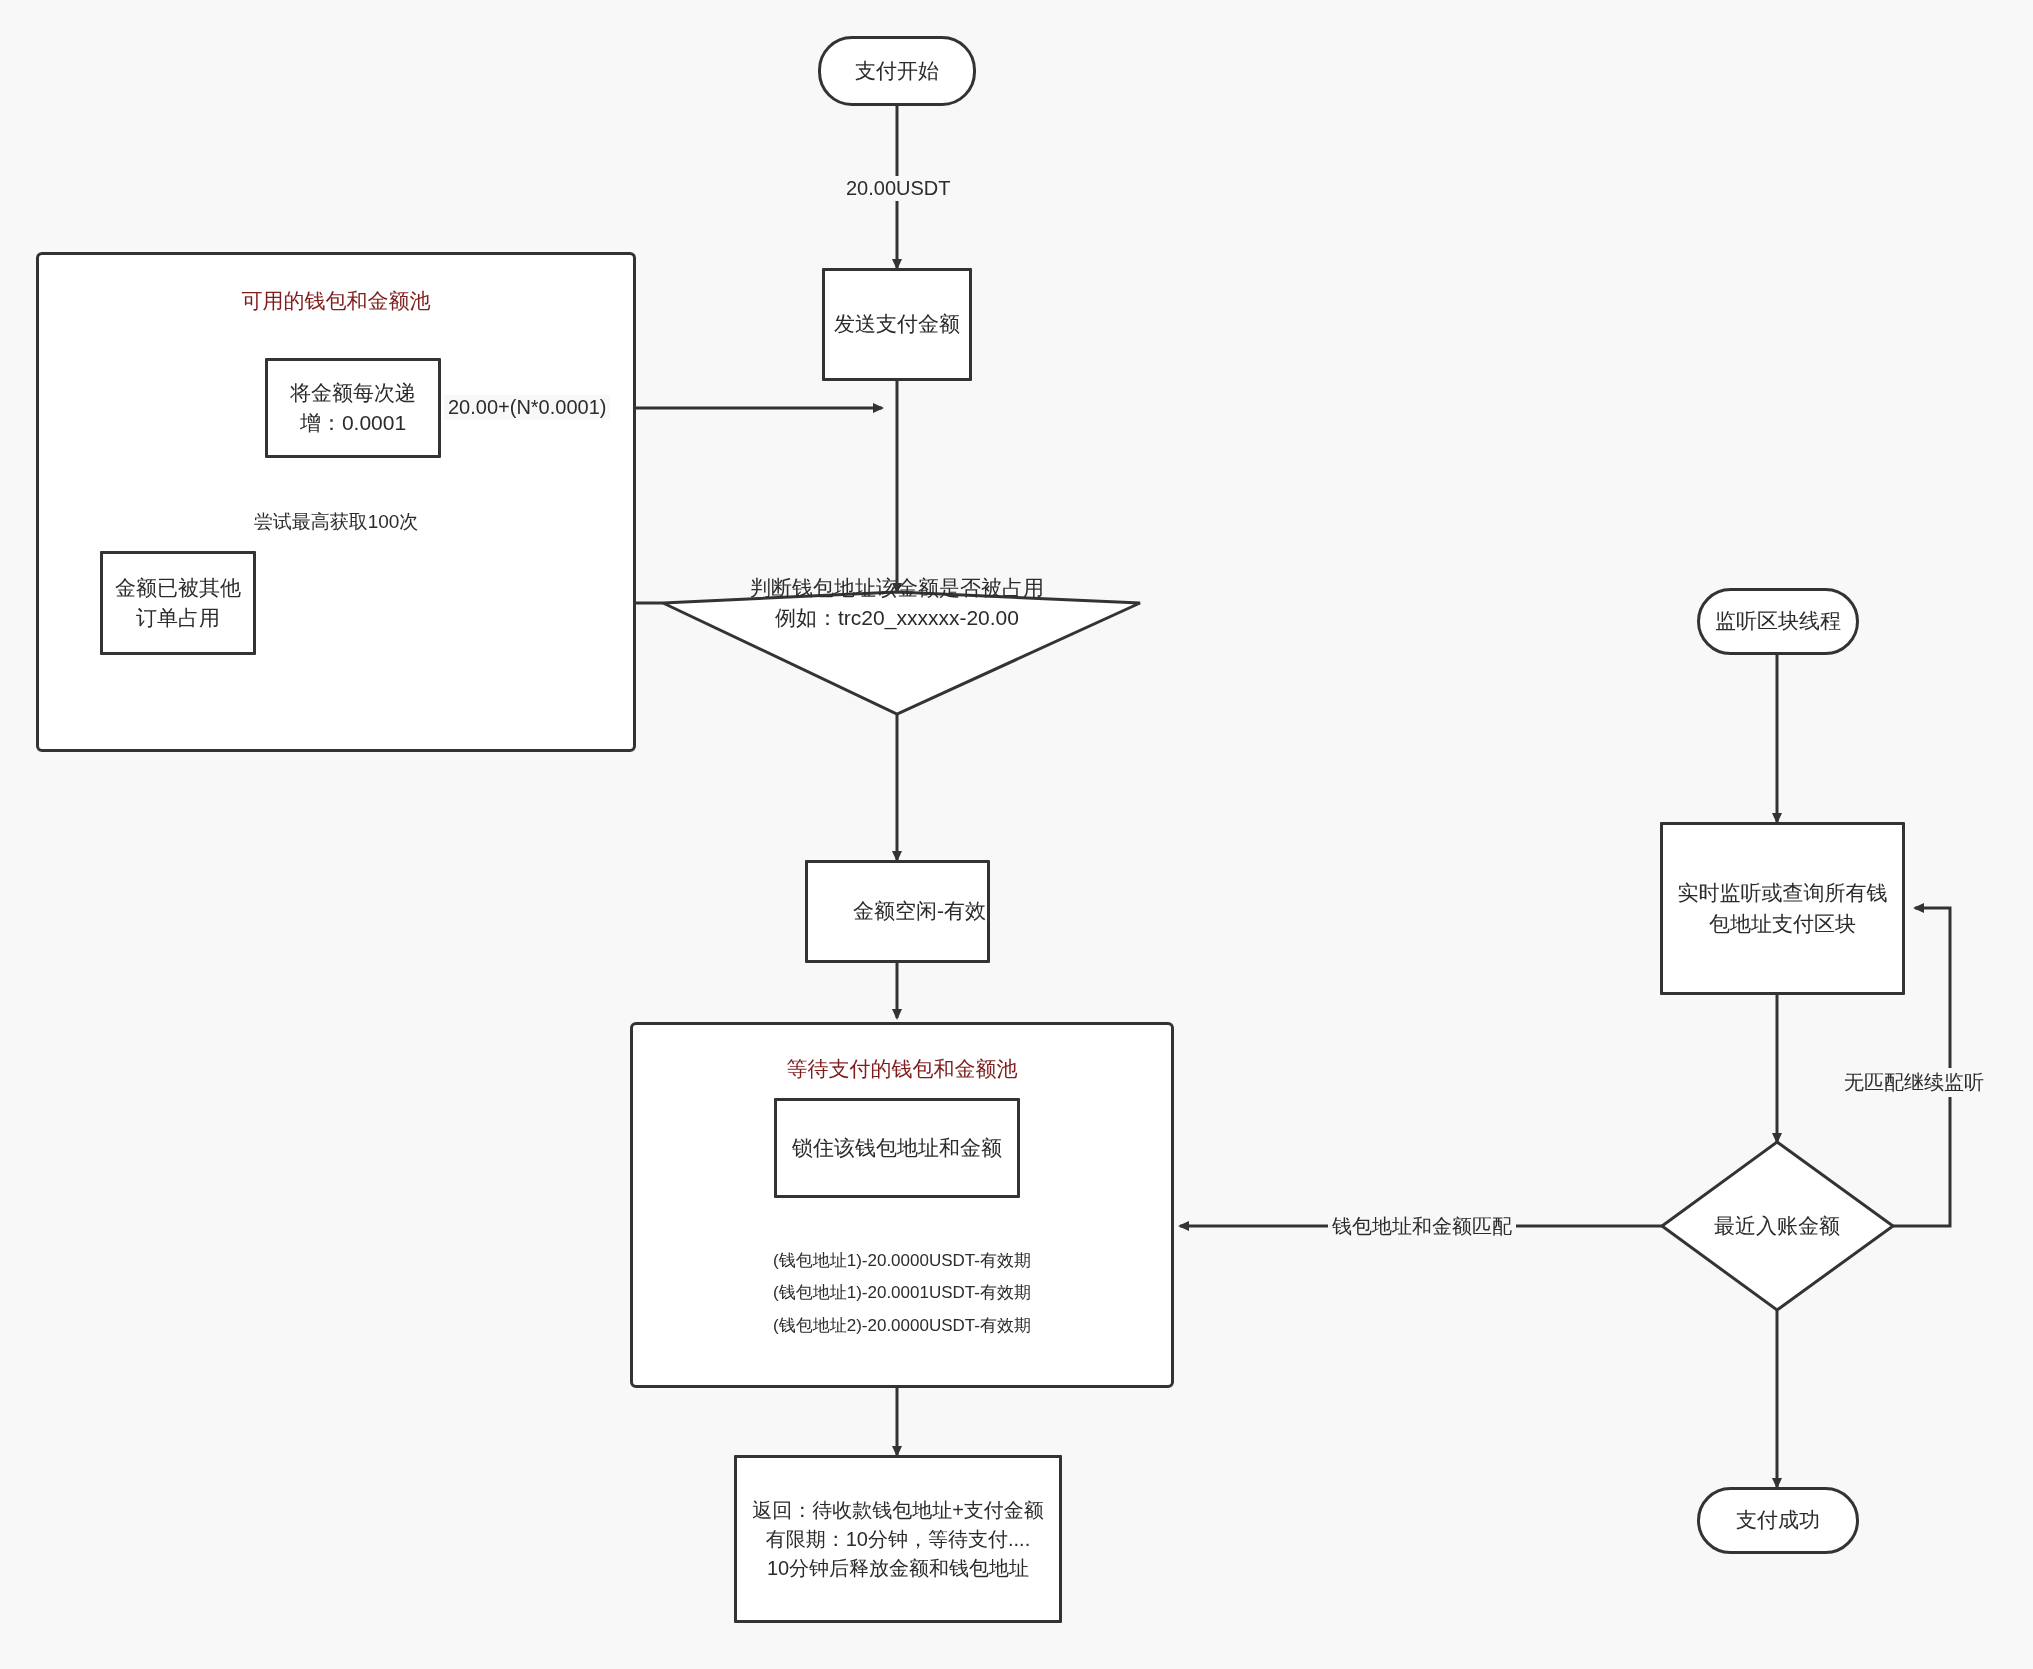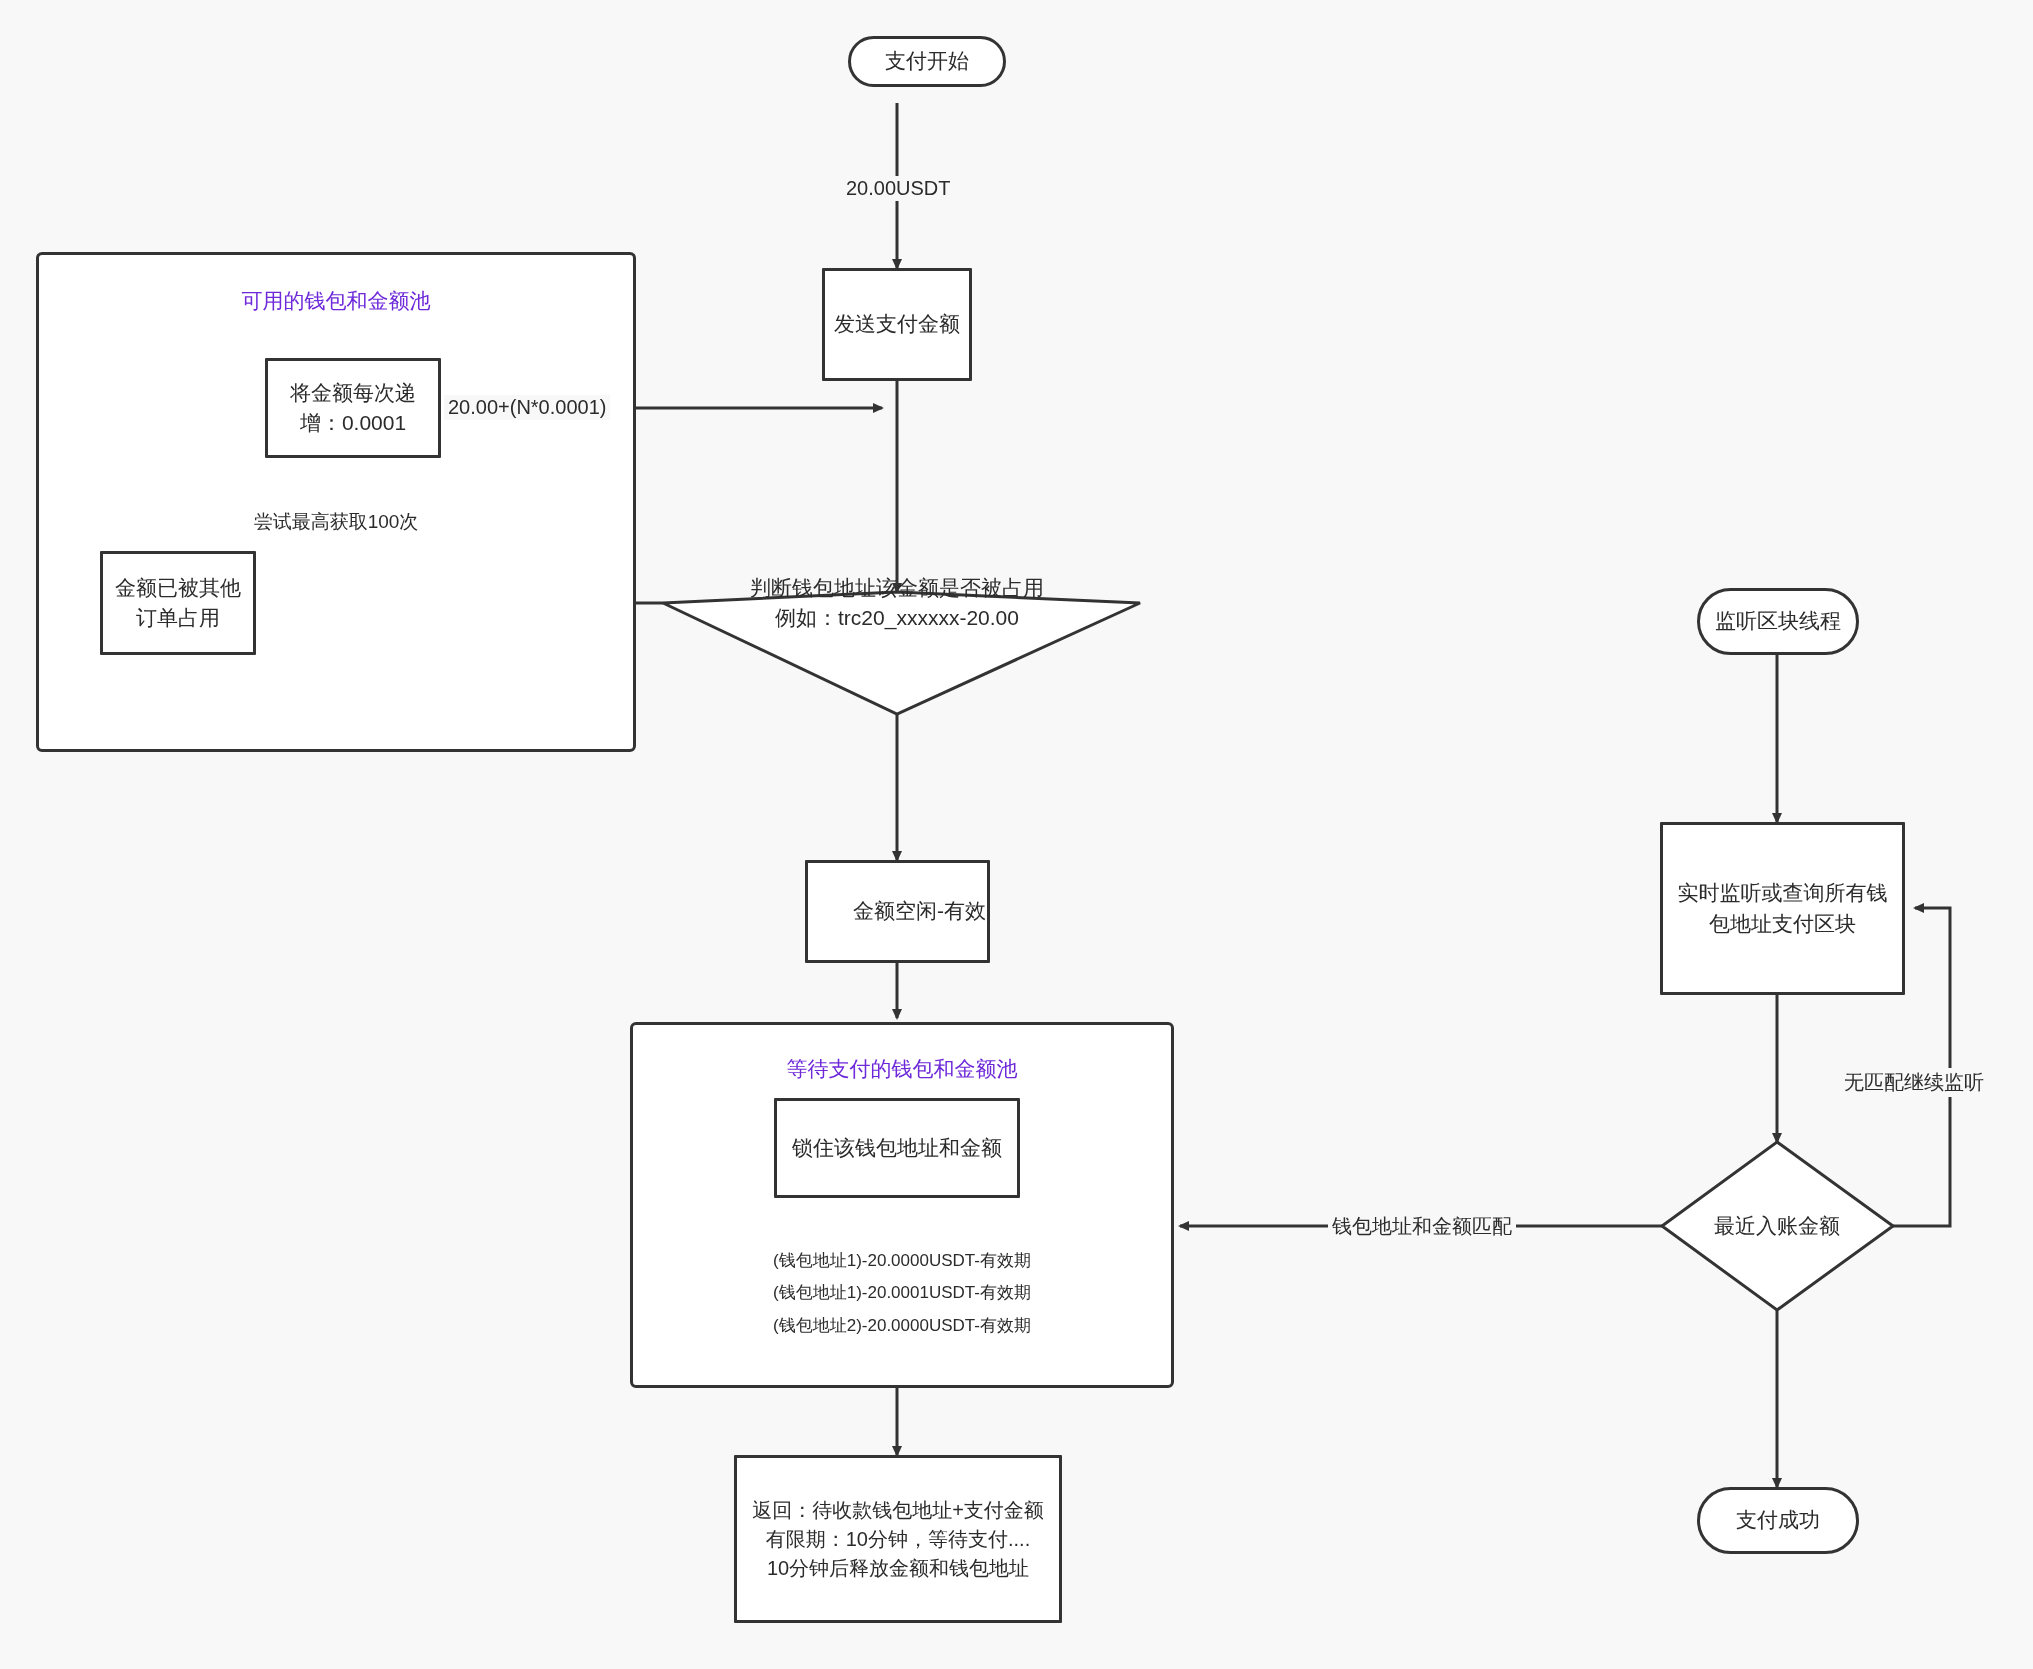--- a/index.html
+++ b/index.html
@@ -52,21 +52,21 @@
     box-sizing: border-box;
     background: #ffffff;
     border: 3px solid #333333;
     border-radius: 6px;
   }
   .group-title {
     position: absolute;
     width: 100%;
     text-align: center;
     font-size: 21px;
-    color: #6d28d9;
+    color: #7f1d1d;
   }
   .free-label {
     position: absolute;
     font-size: 19px;
     color: #2b2b2b;
     text-align: center;
     white-space: pre-line;
     line-height: 1.55;
   }
   .edge-label {
@@ -150,21 +150,21 @@
   </div>
 
   <div class="node process" style="left:265px; top:358px; width:176px; height:100px;">将金额每次递
 增：0.0001</div>
 
   <div class="node process" style="left:100px; top:551px; width:156px; height:104px;">金额已被其他
 订单占用</div>
 
   <div class="edge-label" style="left:444px; top:395px;">20.00+(N*0.0001)</div>
 
-  <div class="node terminator" style="left:848px; top:36px; width:158px; height:51px;">支付开始</div>
+  <div class="node terminator" style="left:818px; top:36px; width:158px; height:70px;">支付开始</div>
 
   <div class="edge-label" style="left:842px; top:176px;">20.00USDT</div>
 
   <div class="node process" style="left:822px; top:268px; width:150px; height:113px;">发送支付金额</div>
 
   <div class="diamond-label" style="left:667px; top:572px; width:460px; height:62px; display:flex; align-items:center; justify-content:center;">判断钱包地址该金额是否被占用
 例如：trc20_xxxxxx-20.00</div>
 
   <div class="node process" style="left:805px; top:860px; width:185px; height:103px;padding-left:44px;">金额空闲-有效</div>
 

